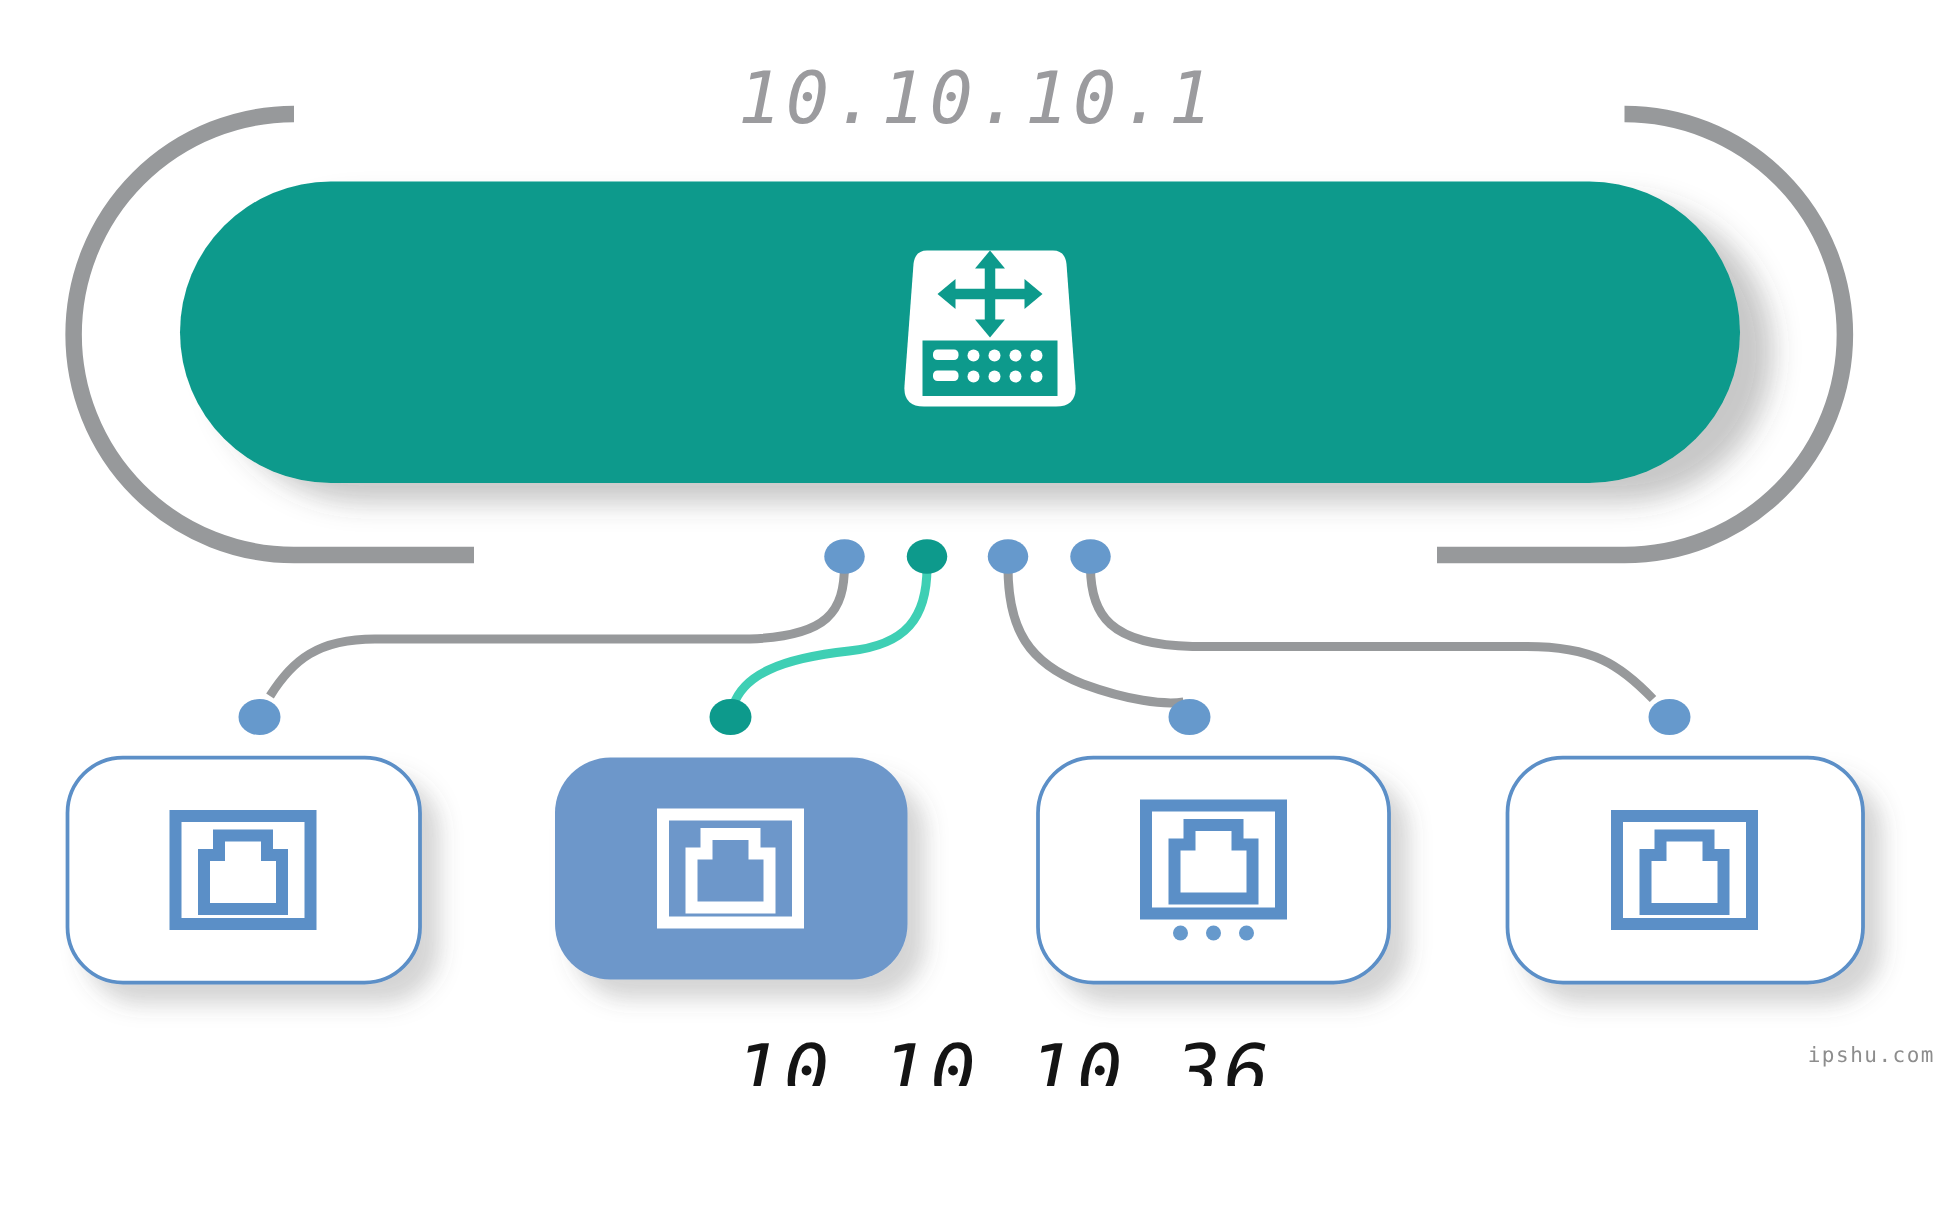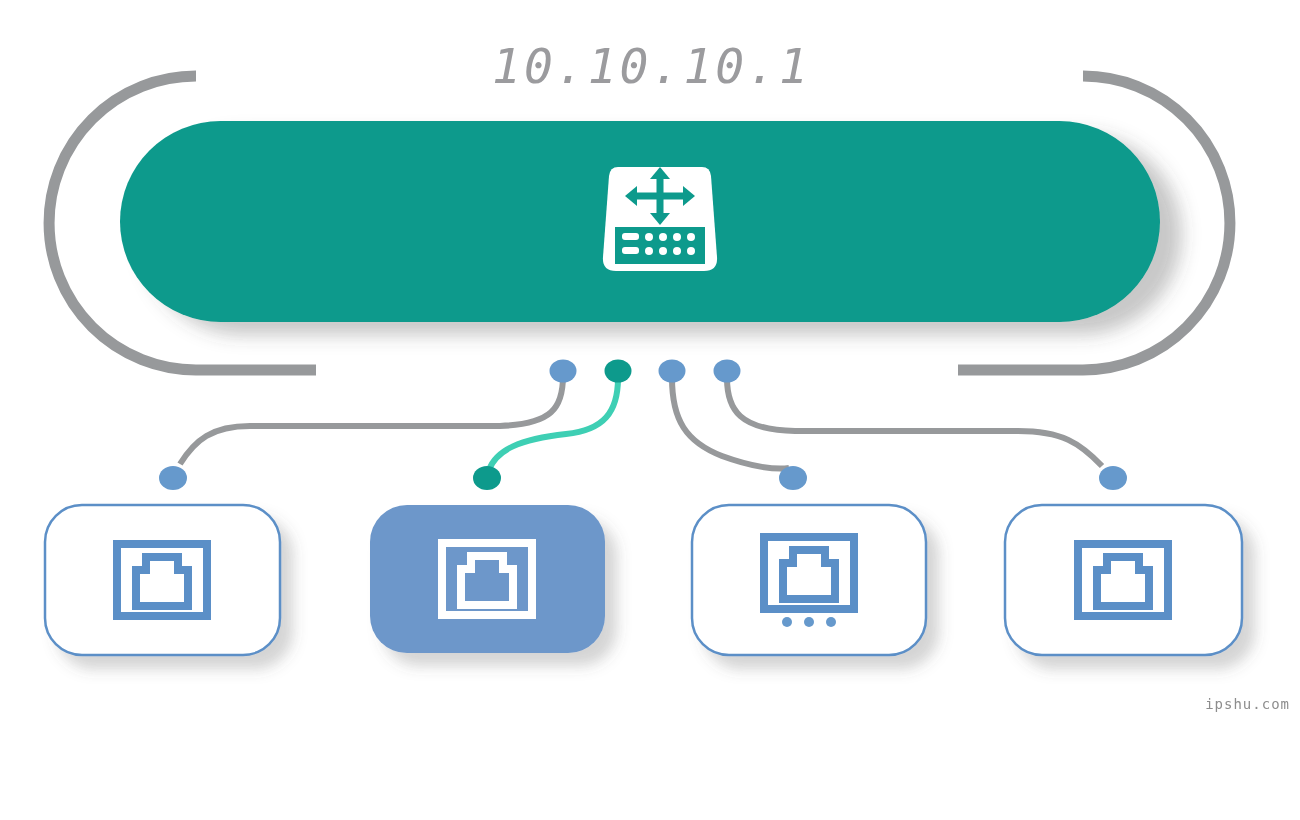--- a/index.html
+++ b/index.html
@@ -142,16 +142,17 @@
       <circle class="mini-dot" cx="831" cy="622" r="5"></circle>
     </g>
 
     <rect class="sq" x="550" y="747" width="33" height="33"></rect>
     <rect class="sq" x="649" y="747" width="33" height="33"></rect>
     <rect class="sq" x="749" y="747" width="33" height="33"></rect>
   </svg>
 
   <div id="router-ip" class="ip-label">10.10.10.1</div>
 
+  <div id="client-ip" class="ip-label">10.10.10.36</div>
 
   <div id="watermark">ipshu.com</div>
 
 </div>
 
 </body></html>

